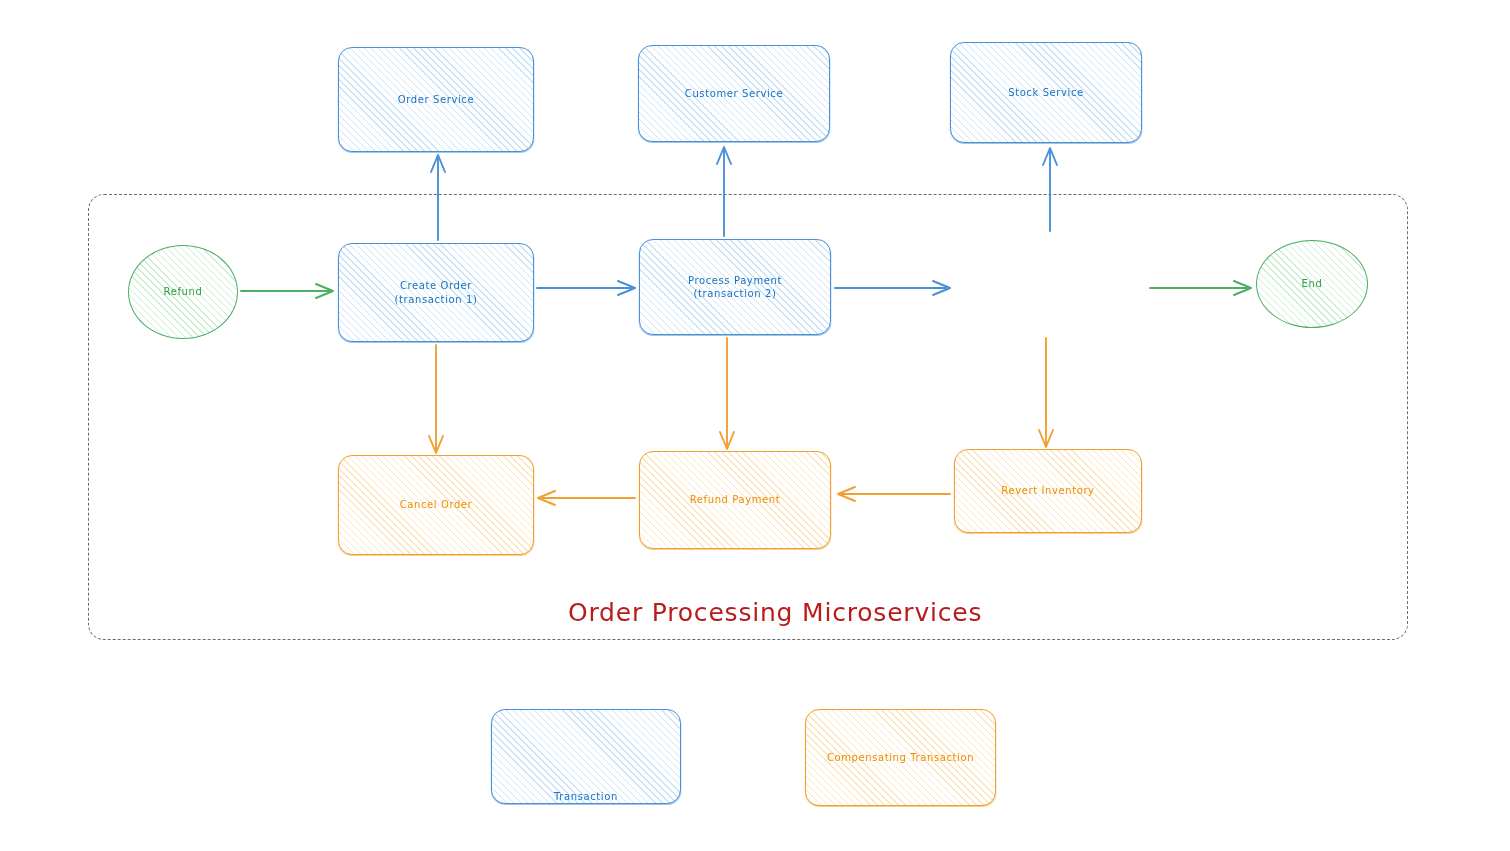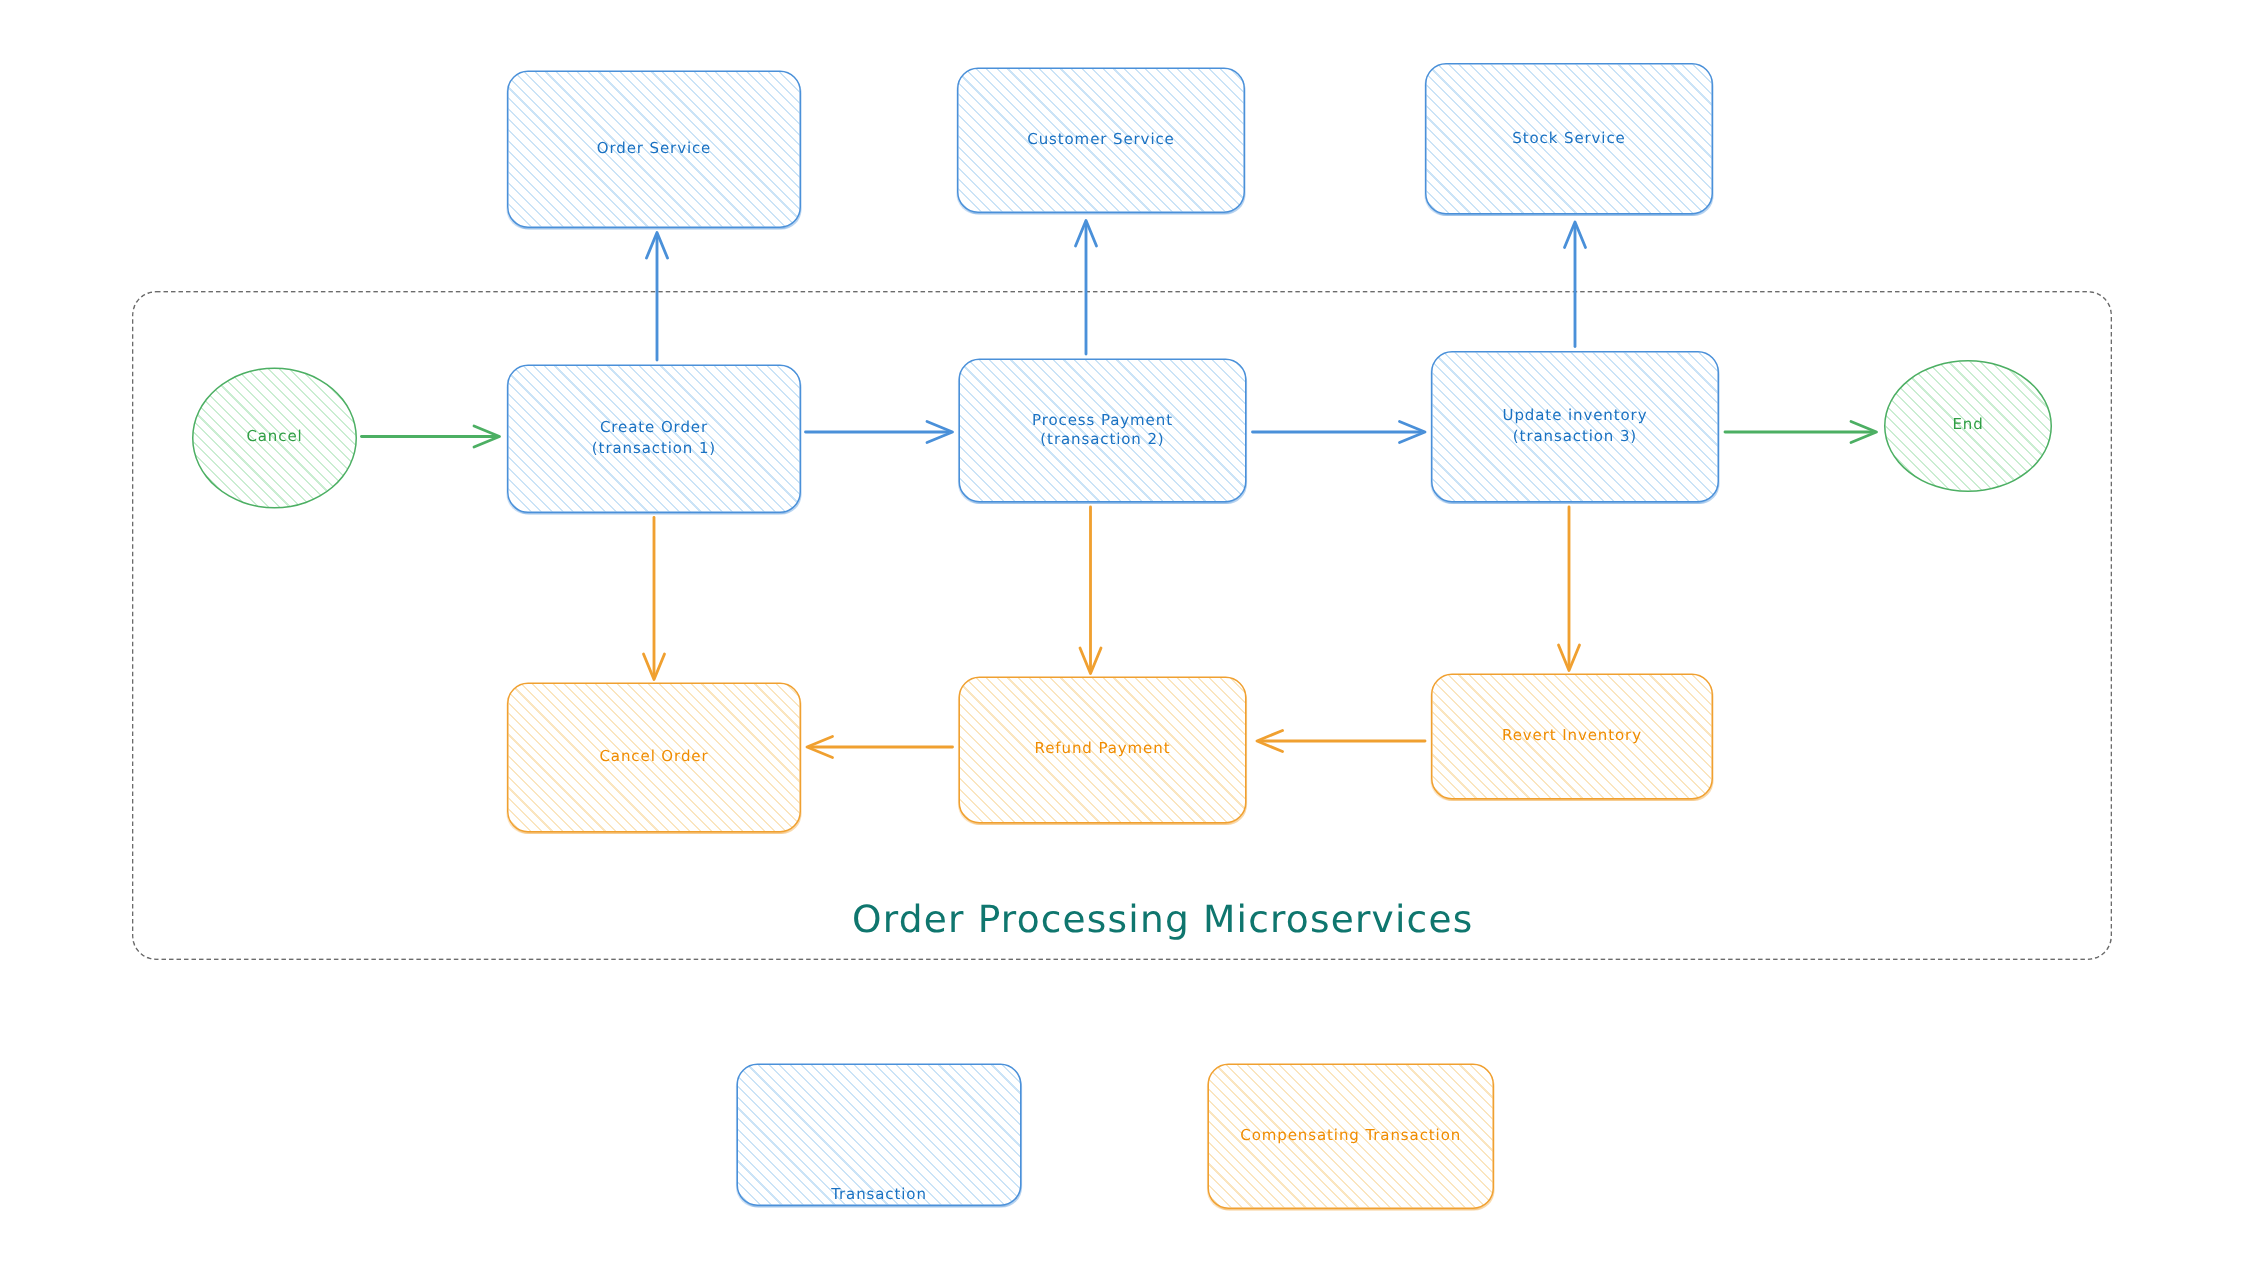--- a/index.html
+++ b/index.html
@@ -86,21 +86,21 @@
   .frame {
     position: absolute;
     box-sizing: border-box;
     border: 1.6px dashed #6b6b6b;
     border-radius: 16px;
     background: transparent;
   }
 
   .frame-title {
     position: absolute;
-    color: #0f766e;
+    color: #b91c1c;
     font-size: 25px;
     letter-spacing: 0.8px;
     white-space: nowrap;
     font-family: "DejaVu Sans", sans-serif;
   }
 
   
   #edges {
     position: absolute;
     left: 0;
@@ -128,41 +128,37 @@
 
   <div class="node box-blue fs-13" style="left:638px; top:45px; width:192px; height:97px;">
     <span class="lbl">Customer Service</span>
   </div>
 
   <div class="node box-blue fs-13" style="left:950px; top:42px; width:192px; height:101px;">
     <span class="lbl">Stock Service</span>
   </div>
 
   <div class="node circle-green fs-13" style="left:128px; top:245px; width:110px; height:94px;">
-    <span class="lbl">Cancel</span>
+    <span class="lbl">Refund</span>
   </div>
 
   <div class="node circle-green fs-13" style="left:1256px; top:240px; width:112px; height:88px;">
     <span class="lbl">End</span>
   </div>
 
   <div class="node box-blue fs-13" style="left:338px; top:243px; width:196px; height:99px;">
     <span class="lbl">Create Order
 (transaction 1)</span>
   </div>
 
   <div class="node box-blue fs-13" style="left:639px; top:239px; width:192px; height:96px;">
     <span class="lbl">Process Payment
 (transaction 2)</span>
   </div>
 
-  <div class="node box-blue fs-13" style="left:954px; top:234px; width:192px; height:101px;">
-    <span class="lbl">Update inventory
-(transaction 3)</span>
-  </div>
 
   <div class="node box-orange fs-13" style="left:338px; top:455px; width:196px; height:100px;">
     <span class="lbl">Cancel Order</span>
   </div>
 
   <div class="node box-orange fs-13" style="left:639px; top:451px; width:192px; height:98px;">
     <span class="lbl">Refund Payment</span>
   </div>
 
   <div class="node box-orange fs-13" style="left:954px; top:449px; width:188px; height:84px;">

